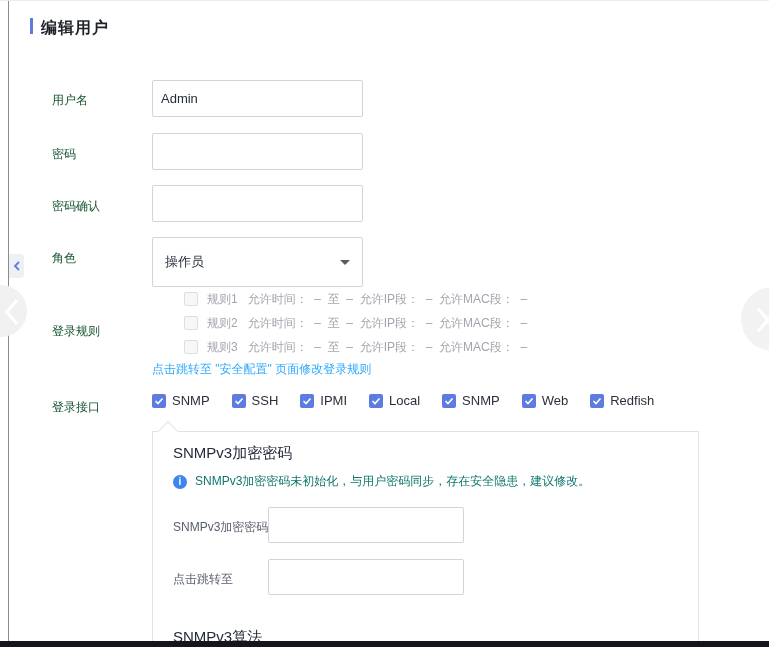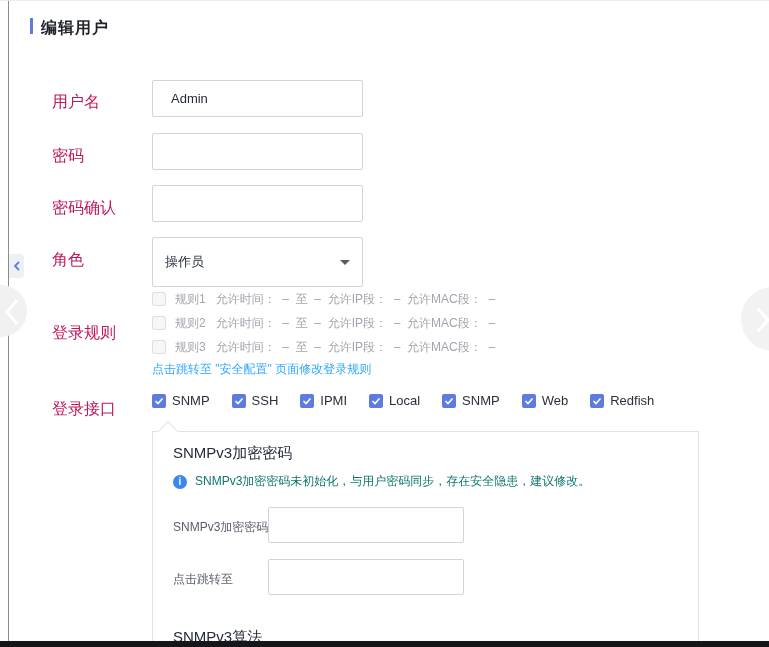--- a/index.html
+++ b/index.html
@@ -10,38 +10,38 @@
     overflow:hidden; border-top:1px solid #ededed;
   }
   .side-line { position:absolute; left:8px; top:0; bottom:0; width:1px; background:#8c8c8c; }
 
   
   .page-title { position:absolute; left:30px; top:17px; display:flex; align-items:flex-start; }
   .accent-bar { width:3px; height:16px; background:#5e7ce0; margin-right:8px; }
   .title-text { font-size:16px; font-weight:bold; color:#1f2329; letter-spacing:1px; }
 
   
-  .row-label { position:absolute; left:52px; font-size:16px; color:#be185d; }
+  .row-label { position:absolute; left:52px; font-size:12px; color:#14532d; }
   .tbox {
     position:absolute; left:152px; width:211px; height:37px;
     border:1px solid #d2d4d9; border-radius:2px; background:#fff;
-    font-family:inherit; font-size:13px; color:#252b3a; padding:0 18px; outline:none;
+    font-family:inherit; font-size:13px; color:#252b3a; padding:0 8px; outline:none;
   }
   .selbox {
     position:absolute; left:152px; width:211px; height:50px;
     border:1px solid #d2d4d9; border-radius:2px; background:#fff;
     display:flex; align-items:center; justify-content:space-between;
     padding:0 12px; font-size:13px; color:#252b3a; cursor:pointer;
   }
   .sel-caret { width:0; height:0; border-left:5px solid transparent;
     border-right:5px solid transparent; border-top:5px solid #595c66; }
 
   
   .rules { position:absolute; left:152px; top:286px; }
-  .rule-row { height:24px; display:flex; align-items:center; font-size:12px; color:#a2a5ad; white-space:pre; }
+  .rule-row { height:24px; display:flex; align-items:center; font-size:12px; color:#a2a5ad; white-space:pre;margin-left:32px; }
   .rule-cb { width:14px; height:14px; border:1px solid #dcdee3; background:#f6f7f9; border-radius:2px; margin-right:9px; flex:none; }
   .rule-name { margin-right:10px; }
   .rules-link { position:absolute; left:152px; top:360px; font-size:12px; color:#2da8ff; cursor:pointer; }
 
   
   .ifaces { position:absolute; left:152px; top:392px; display:flex; align-items:center; gap:22px;text-align:right; }
   .iface { display:flex; align-items:center; gap:6px; font-size:13px; color:#2b2f3a; cursor:pointer; }
   .cb-checked { width:14px; height:14px; border-radius:2px; background:#5e7ce0;
     display:flex; align-items:center; justify-content:center; flex:none; }
 

